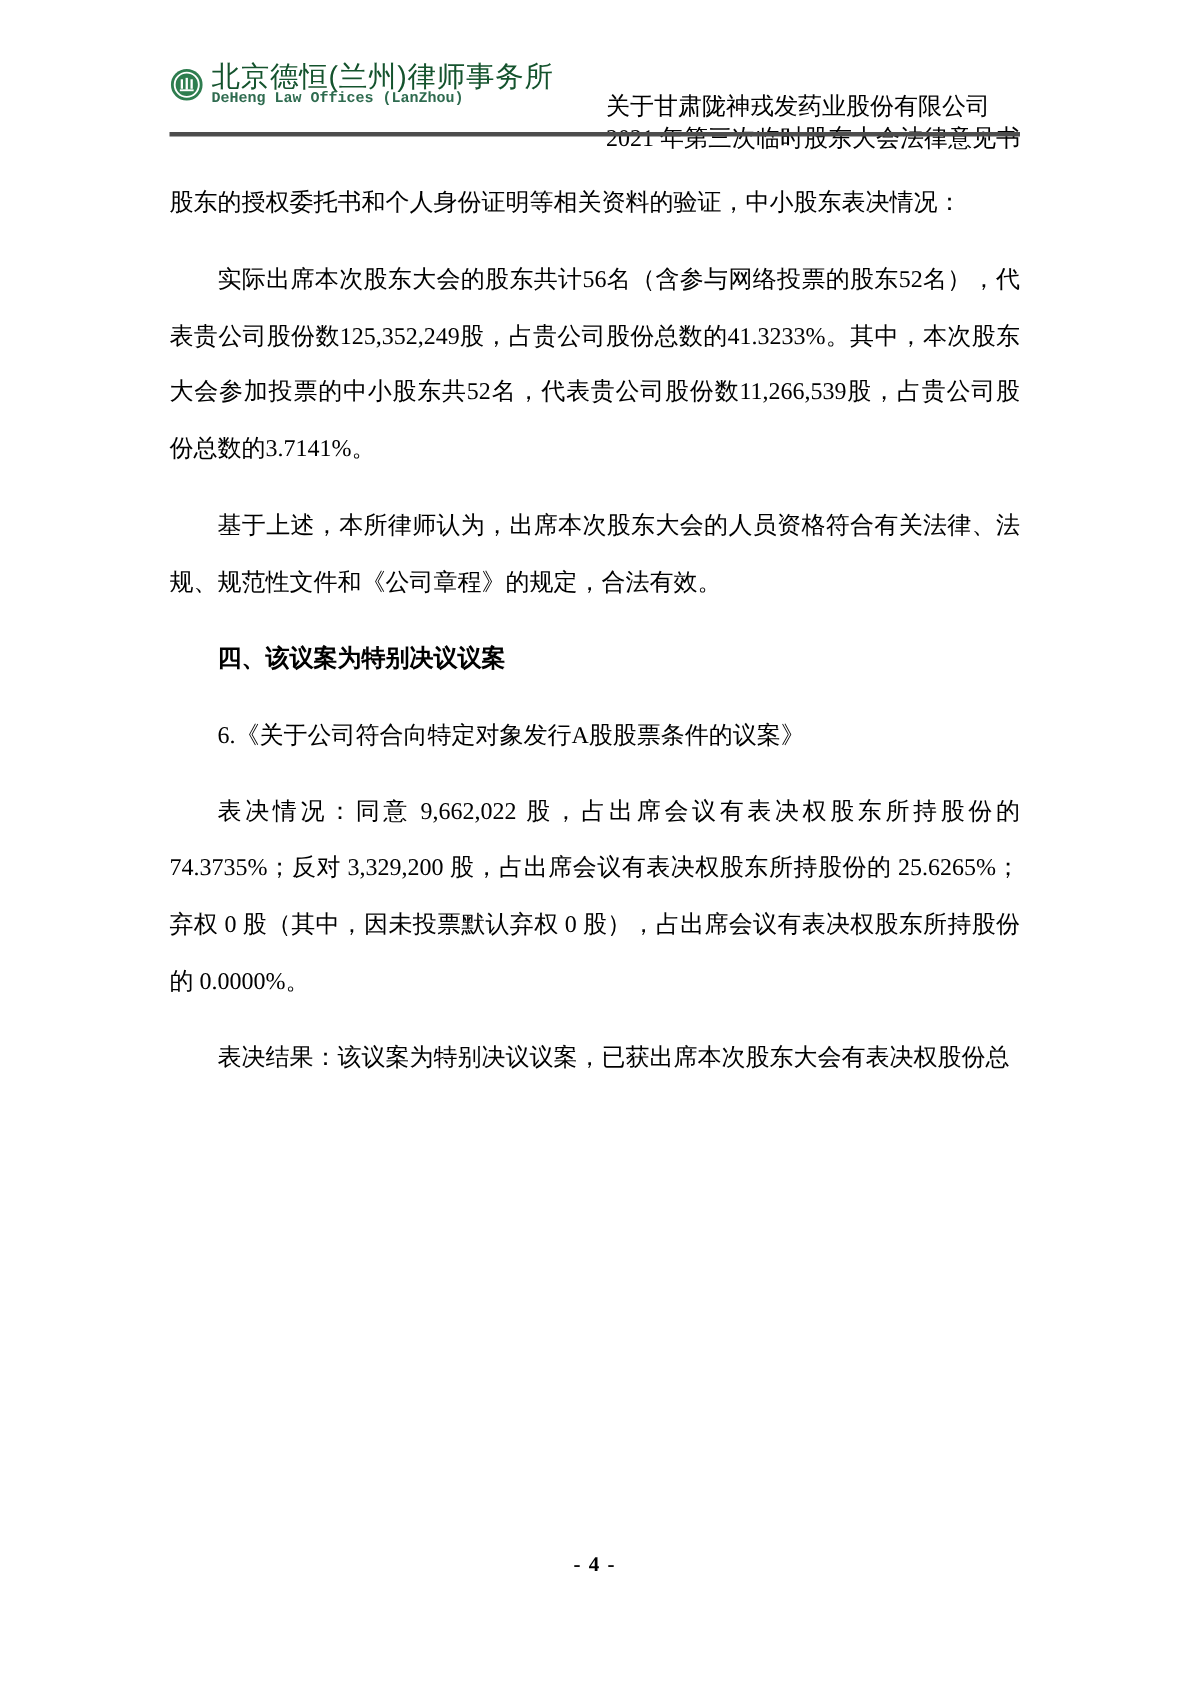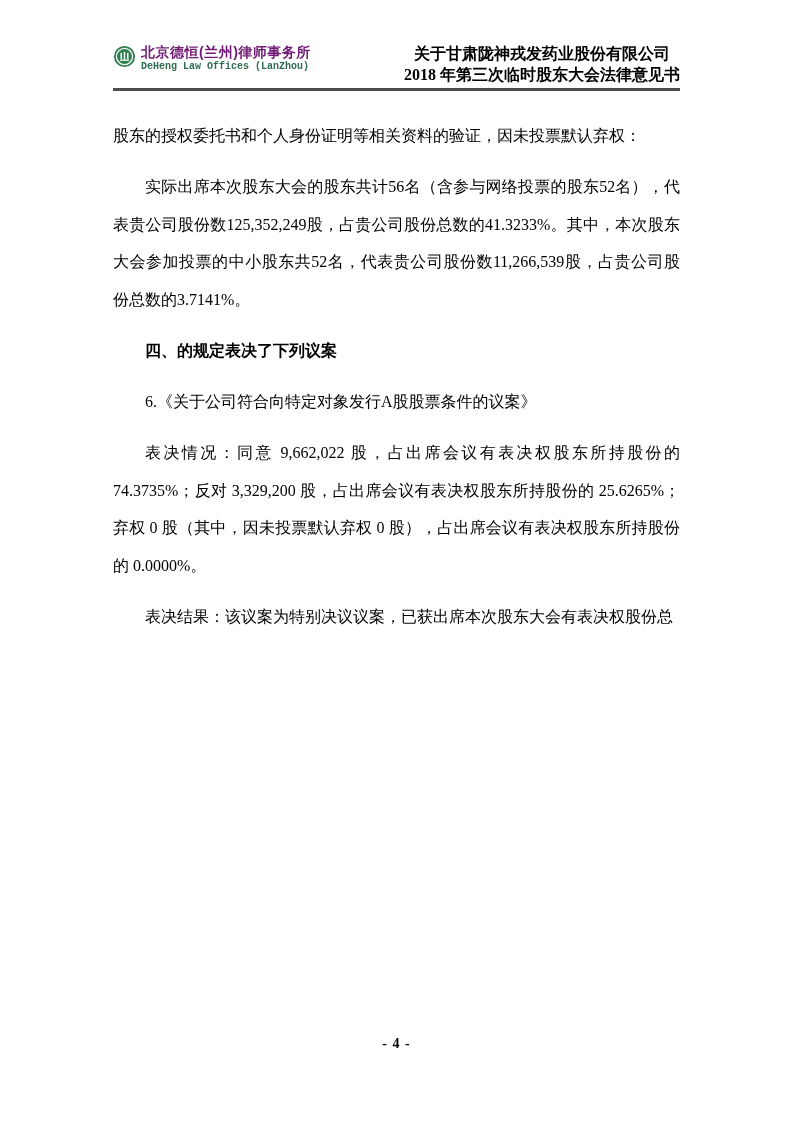--- a/index.html
+++ b/index.html
@@ -19,41 +19,41 @@
     width: 567px;
     display: flex;
     justify-content: space-between;
     align-items: flex-start;
   }
   .brand { display: flex; align-items: flex-start; gap: 5px; }
   .logo-svg { width: 23px; height: 23px; display: block; margin-top: 1px; }
   .brand-text { display: flex; flex-direction: column; }
   .firm-cn {
     font-family: "Liberation Sans", sans-serif;
-    font-weight: bold;
-    font-size: 14px;
+    font-weight: normal;
+    font-size: 19px;
     line-height: 16px;
-    color: #701a75;
+    color: #14532d;
     letter-spacing: 0.5px;
     white-space: nowrap;
   }
   .firm-en {
     font-family: Liberation Mono, monospace;
     font-weight: bold;
     font-size: 10px;
     line-height: 13px;
     color: #2e6b4f;
     white-space: nowrap;
   }
   .doc-title {
-    text-align: center;
-    font-weight: bold;
+    text-align: left;
+    font-weight: normal;
     font-size: 16px;
     line-height: 20.5px;
-    margin-top: 0;
+    margin-top: 18px;
     white-space: nowrap;
   }
   .header-rule {
     position: absolute;
     left: 113px;
     top: 88px;
     width: 567px;
     height: 2.5px;
     background: #4d4d4d;
   }
@@ -95,30 +95,31 @@
         <rect x="14.6" y="8.2" width="1.6" height="6.6" fill="#ffffff"></rect>
         <rect x="7.2" y="15.2" width="9.6" height="1.3" fill="#ffffff"></rect>
       </svg>
       <div class="brand-text">
         <span class="firm-cn">北京德恒(兰州)律师事务所</span>
         <span class="firm-en">DeHeng Law Offices (LanZhou)</span>
       </div>
     </div>
     <div class="doc-title">
       <div>关于甘肃陇神戎发药业股份有限公司</div>
-      <div>2018 年第三次临时股东大会法律意见书</div>
+      <div>2021 年第三次临时股东大会法律意见书</div>
     </div>
   </div>
 
   <div class="header-rule"></div>
 
   <div class="content">
-    <p class="para">股东的授权委托书和个人身份证明等相关资料的验证，因未投票默认弃权：</p>
+    <p class="para">股东的授权委托书和个人身份证明等相关资料的验证，中小股东表决情况：</p>
     <p class="para indent">实际出席本次股东大会的股东共计56名（含参与网络投票的股东52名），代表贵公司股份数125,352,249股，占贵公司股份总数的41.3233%。其中，本次股东大会参加投票的中小股东共52名，代表贵公司股份数11,266,539股，占贵公司股份总数的3.7141%。</p>
-    <p class="para indent heading">四、的规定表决了下列议案</p>
+    <p class="para indent">基于上述，本所律师认为，出席本次股东大会的人员资格符合有关法律、法规、规范性文件和《公司章程》的规定，合法有效。</p>
+    <p class="para indent heading">四、该议案为特别决议议案</p>
     <p class="para indent">6.《关于公司符合向特定对象发行A股股票条件的议案》</p>
     <p class="para indent">表决情况：同意 9,662,022 股，占出席会议有表决权股东所持股份的 74.3735%；反对 3,329,200 股，占出席会议有表决权股东所持股份的 25.6265%；弃权 0 股（其中，因未投票默认弃权 0 股），占出席会议有表决权股东所持股份的 0.0000%。</p>
     <p class="para indent">表决结果：该议案为特别决议议案，已获出席本次股东大会有表决权股份总</p>
   </div>
 
   <div class="footer">- 4 -</div>
 
 </div>
 
 </body></html>

